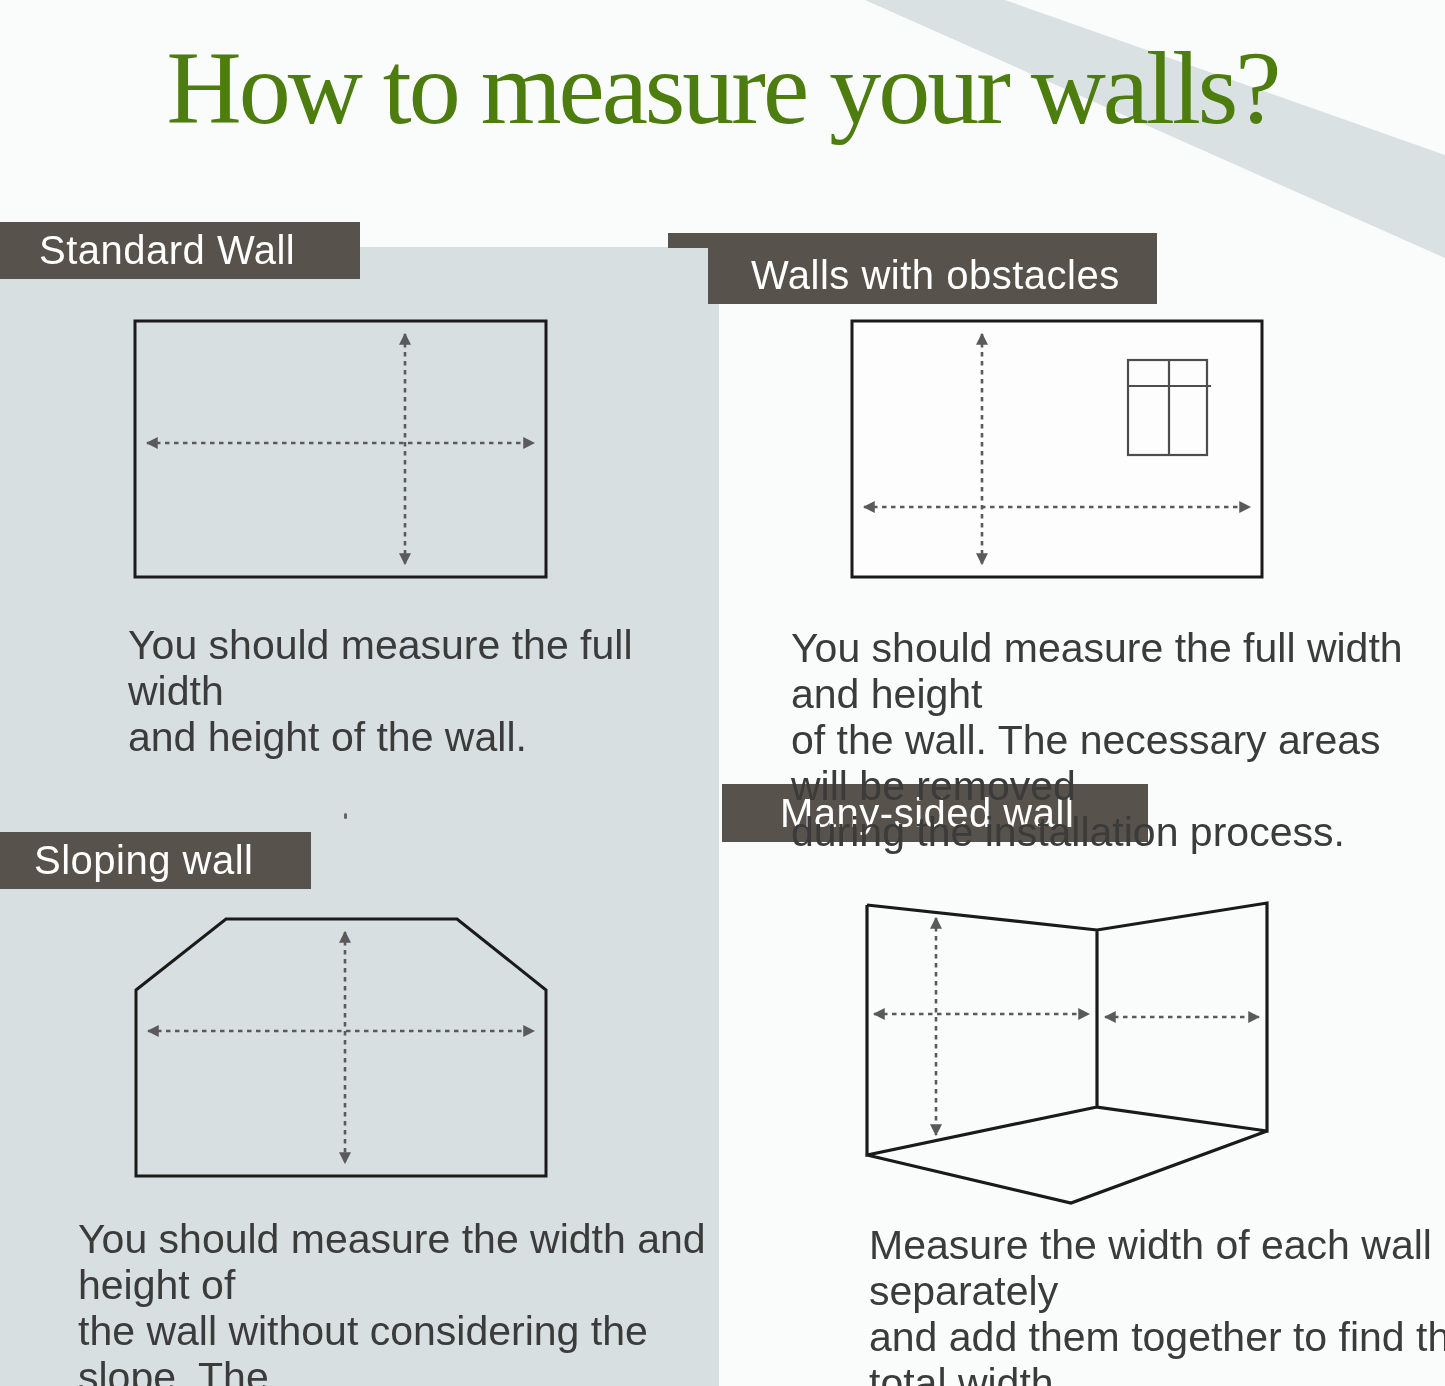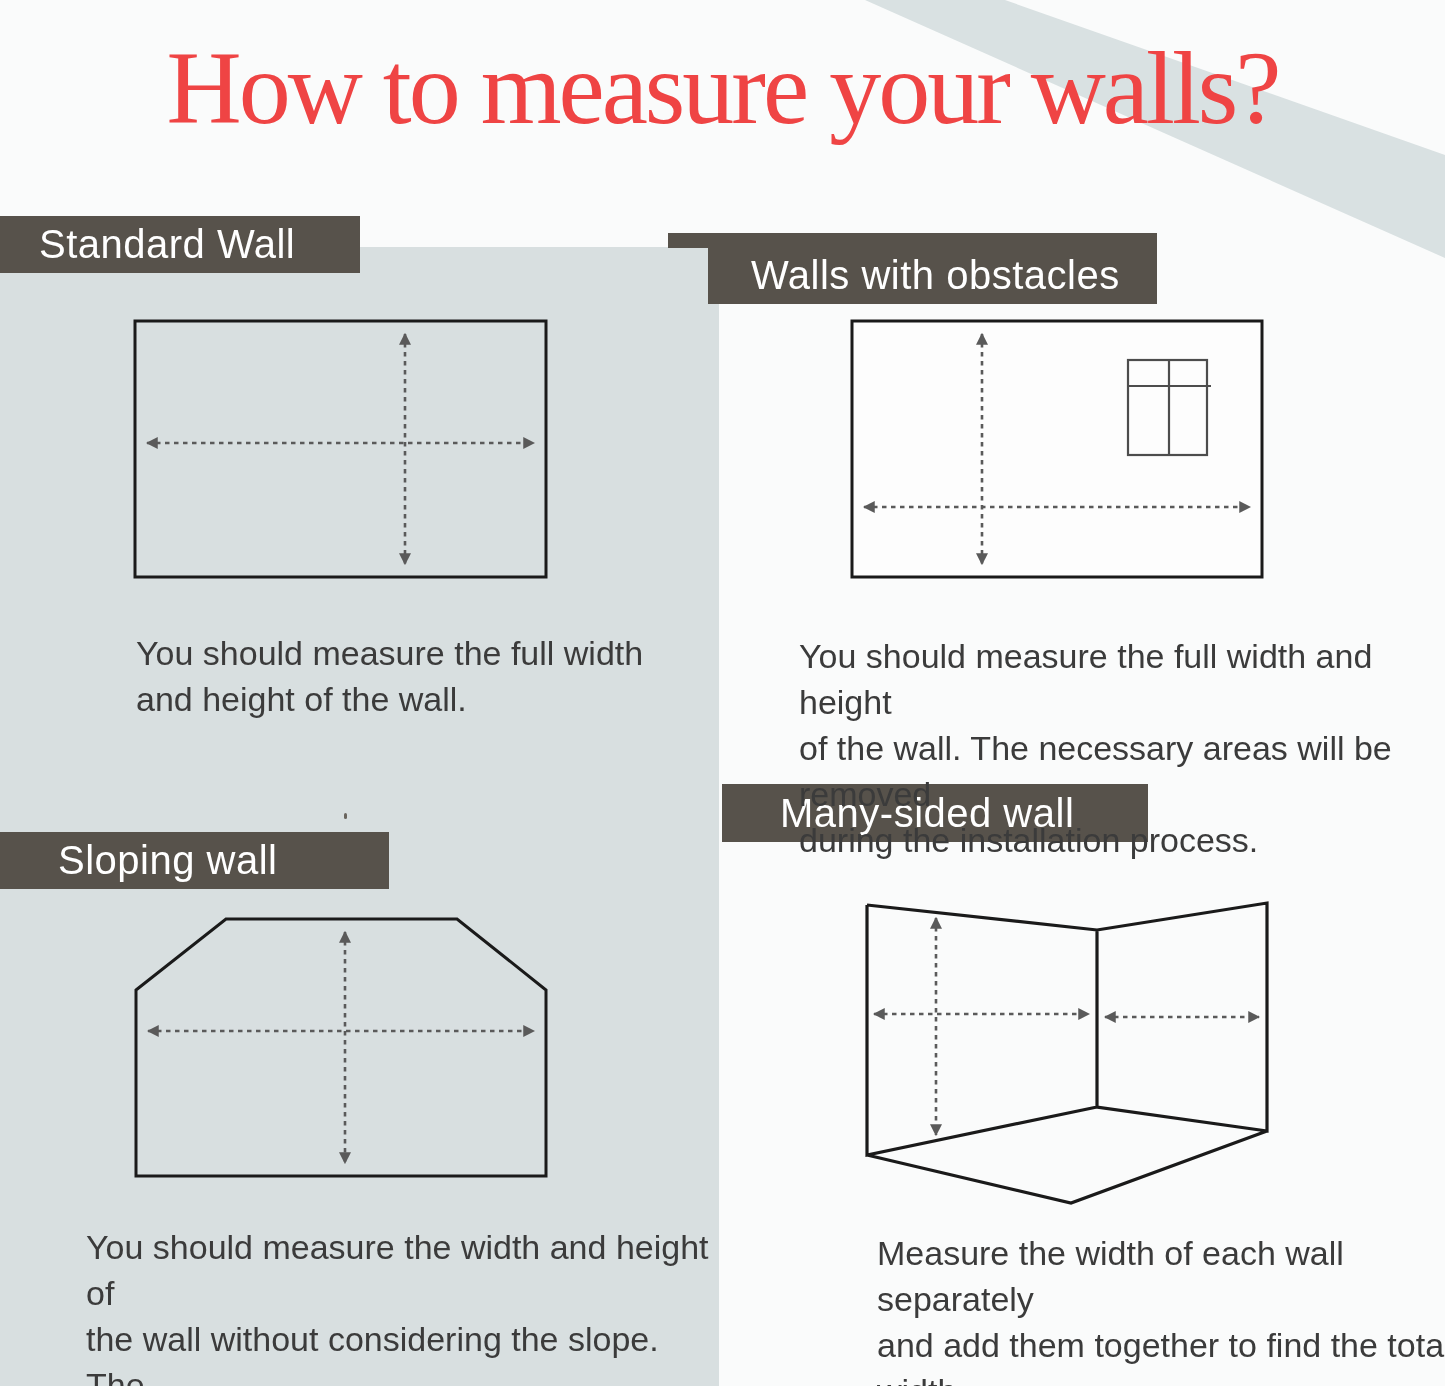--- a/index.html
+++ b/index.html
@@ -14,38 +14,38 @@
   .left-panel{
     position:absolute;left:0;top:247px;width:719px;height:1139px;
     background:#d8dfe0;
   }
   .band-svg{position:absolute;left:0;top:0;pointer-events:none;}
   .page-title{
     position:absolute;left:0;top:36px;width:1445px;margin:0;
     font-family:"Liberation Serif", serif;
     font-weight:normal;
     font-size:104px;line-height:1;letter-spacing:-3px;
-    color:#ef4444;text-align:center;
+    color:#4d7c0f;text-align:center;
   }
   .bar{
     position:absolute;
     background:#57524b;
     color:#ffffff;
     display:flex;align-items:center;
     font-size:40px;letter-spacing:0.5px;
     white-space:nowrap;
   }
-  .bar-standard{left:0;top:216px;width:360px;height:57px;padding-left:39px;box-sizing:border-box;}
+  .bar-standard{left:0;top:222px;width:360px;height:57px;padding-left:39px;box-sizing:border-box;}
   .bar-obstacles-step{position:absolute;left:668px;top:233px;width:489px;height:15px;background:#57524b;}
   .bar-obstacles{left:708px;top:247px;width:449px;height:57px;padding-left:43px;box-sizing:border-box;}
-  .bar-sloping{left:0;top:832px;width:389px;height:57px;padding-left:58px;box-sizing:border-box;}
+  .bar-sloping{left:0;top:832px;width:311px;height:57px;padding-left:34px;box-sizing:border-box;}
   .bar-many{left:722px;top:784px;width:426px;height:58px;padding-left:58px;box-sizing:border-box;}
   .desc{
-    position:absolute;margin:16px;
-    font-size:34px;line-height:46px;
+    position:absolute;margin:8px;
+    font-size:41px;line-height:46px;
     color:#3b3b3b;
     white-space:pre-line;
   }
   .desc-standard{left:120px;top:614px;width:600px;}
   .desc-obstacles{left:783px;top:617px;width:640px;}
   .desc-sloping{left:70px;top:1208px;width:640px;}
   .desc-many{left:861px;top:1214px;width:620px;}
   .diagram-svg{position:absolute;left:0;top:0;}
   .stray-mark{
     position:absolute;left:344px;top:813px;width:3px;height:6px;

